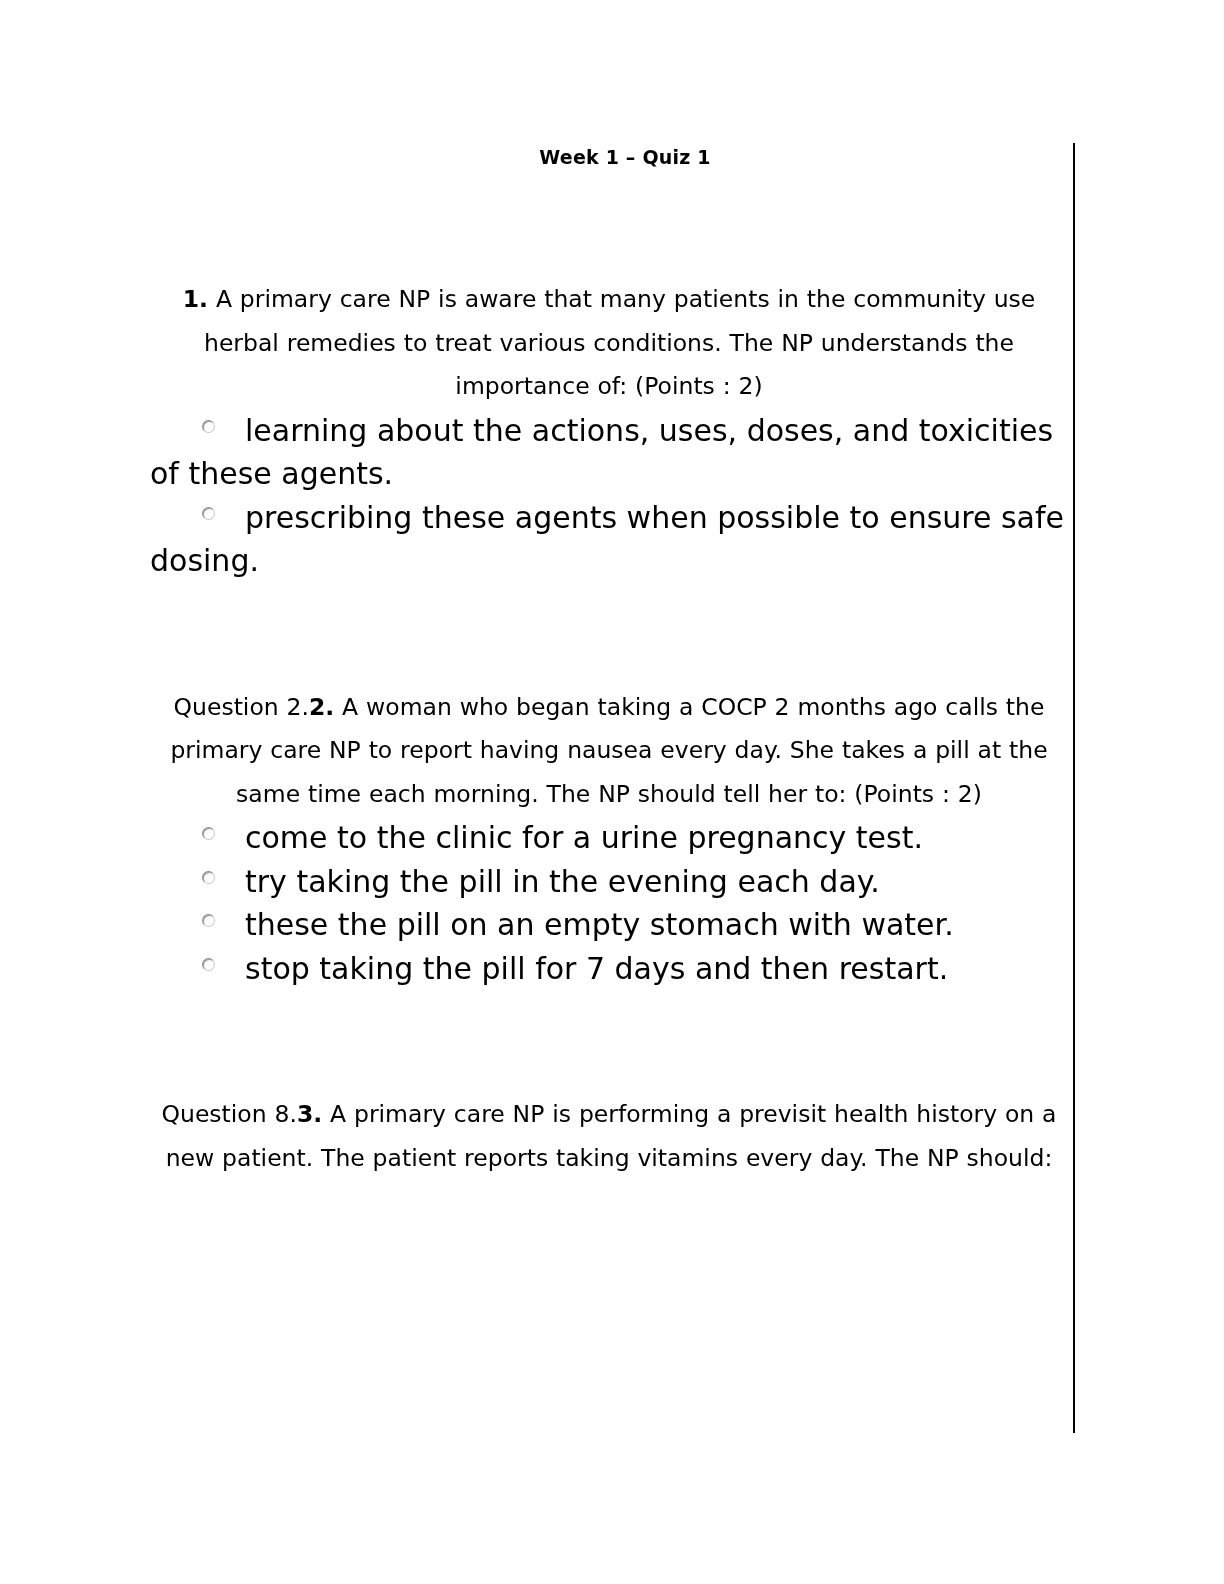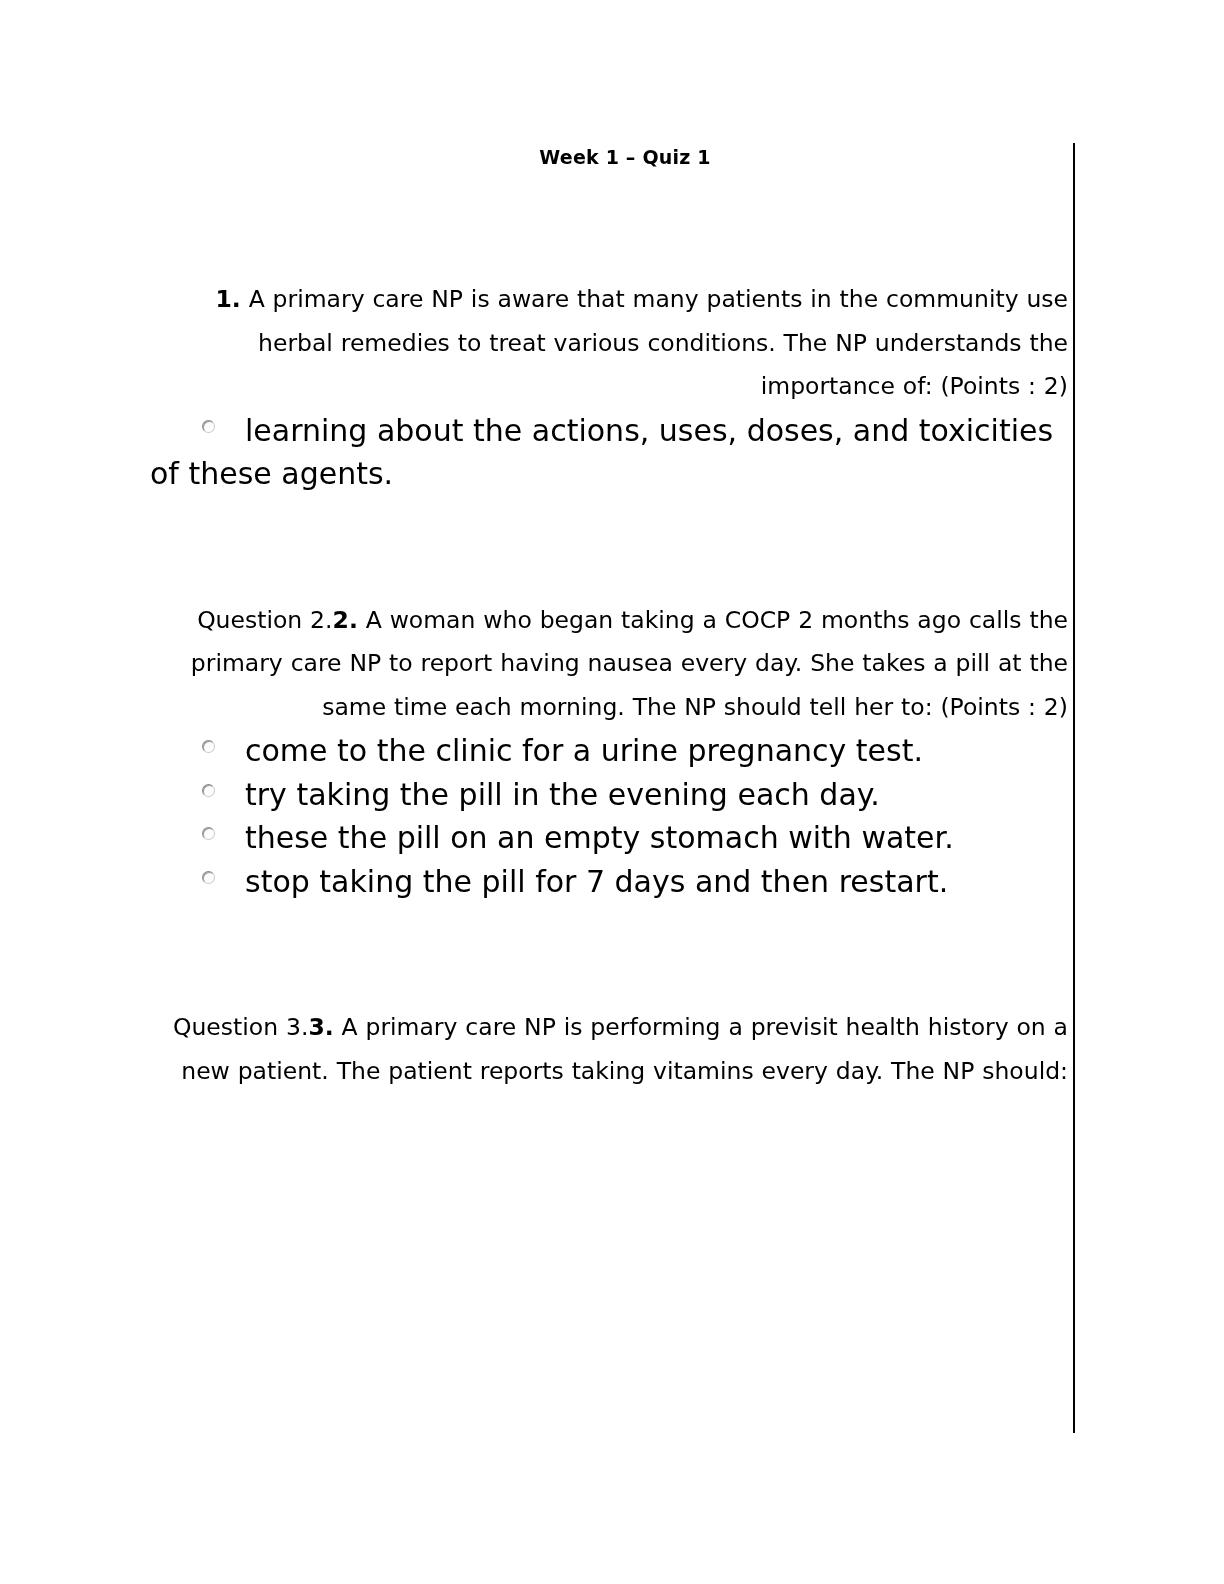--- a/index.html
+++ b/index.html
@@ -52,21 +52,21 @@
     width: 918px;
   }
 
   .question-block {
     margin-bottom: 0;
   }
 
   .q-stem {
     font-size: 23.5px;
     line-height: 43.5px;
-    text-align: right;
+    text-align: center;
     margin: 0;
     word-spacing: 0.4px;
   }
   .q-num {
     font-weight: bold;
   }
   .q-prefix {
     font-weight: normal;
   }
 
@@ -113,35 +113,36 @@
   <div class="right-rule"></div>
 
   <div class="doc-title">Week 1 – Quiz 1</div>
 
   <div class="content">
 
     <div class="question-block">
       <p class="q-stem"><span class="q-prefix"></span><span class="q-num">1.</span><span> A primary care NP is aware that many patients in the community use herbal remedies to treat various conditions. The NP understands the importance of: (Points : 2)</span></p>
       <ul class="options">
         <li class="option"><span class="radio"></span><span class="opt-text">learning about the actions, uses, doses, and toxicities of these agents.</span></li>
+        <li class="option"><span class="radio"></span><span class="opt-text">prescribing these agents when possible to ensure safe dosing.</span></li>
       </ul>
     </div>
 
     <div class="gap-large"></div>
 
     <div class="question-block">
       <p class="q-stem"><span class="q-prefix">Question 2.</span><span class="q-num">2.</span><span> A woman who began taking a COCP 2 months ago calls the primary care NP to report having nausea every day. She takes a pill at the same time each morning. The NP should tell her to: (Points : 2)</span></p>
       <ul class="options">
         <li class="option"><span class="radio"></span><span class="opt-text">come to the clinic for a urine pregnancy test.</span></li>
         <li class="option"><span class="radio"></span><span class="opt-text">try taking the pill in the evening each day.</span></li>
         <li class="option"><span class="radio"></span><span class="opt-text">these the pill on an empty stomach with water.</span></li>
         <li class="option"><span class="radio"></span><span class="opt-text">stop taking the pill for 7 days and then restart.</span></li>
       </ul>
     </div>
 
     <div class="gap-large"></div>
 
     <div class="question-block">
-      <p class="q-stem"><span class="q-prefix">Question 3.</span><span class="q-num">3.</span><span> A primary care NP is performing a previsit health history on a new patient. The patient reports taking vitamins every day. The NP should:</span></p>
+      <p class="q-stem"><span class="q-prefix">Question 8.</span><span class="q-num">3.</span><span> A primary care NP is performing a previsit health history on a new patient. The patient reports taking vitamins every day. The NP should:</span></p>
     </div>
 
   </div>
 </div>
 
 </body></html>

